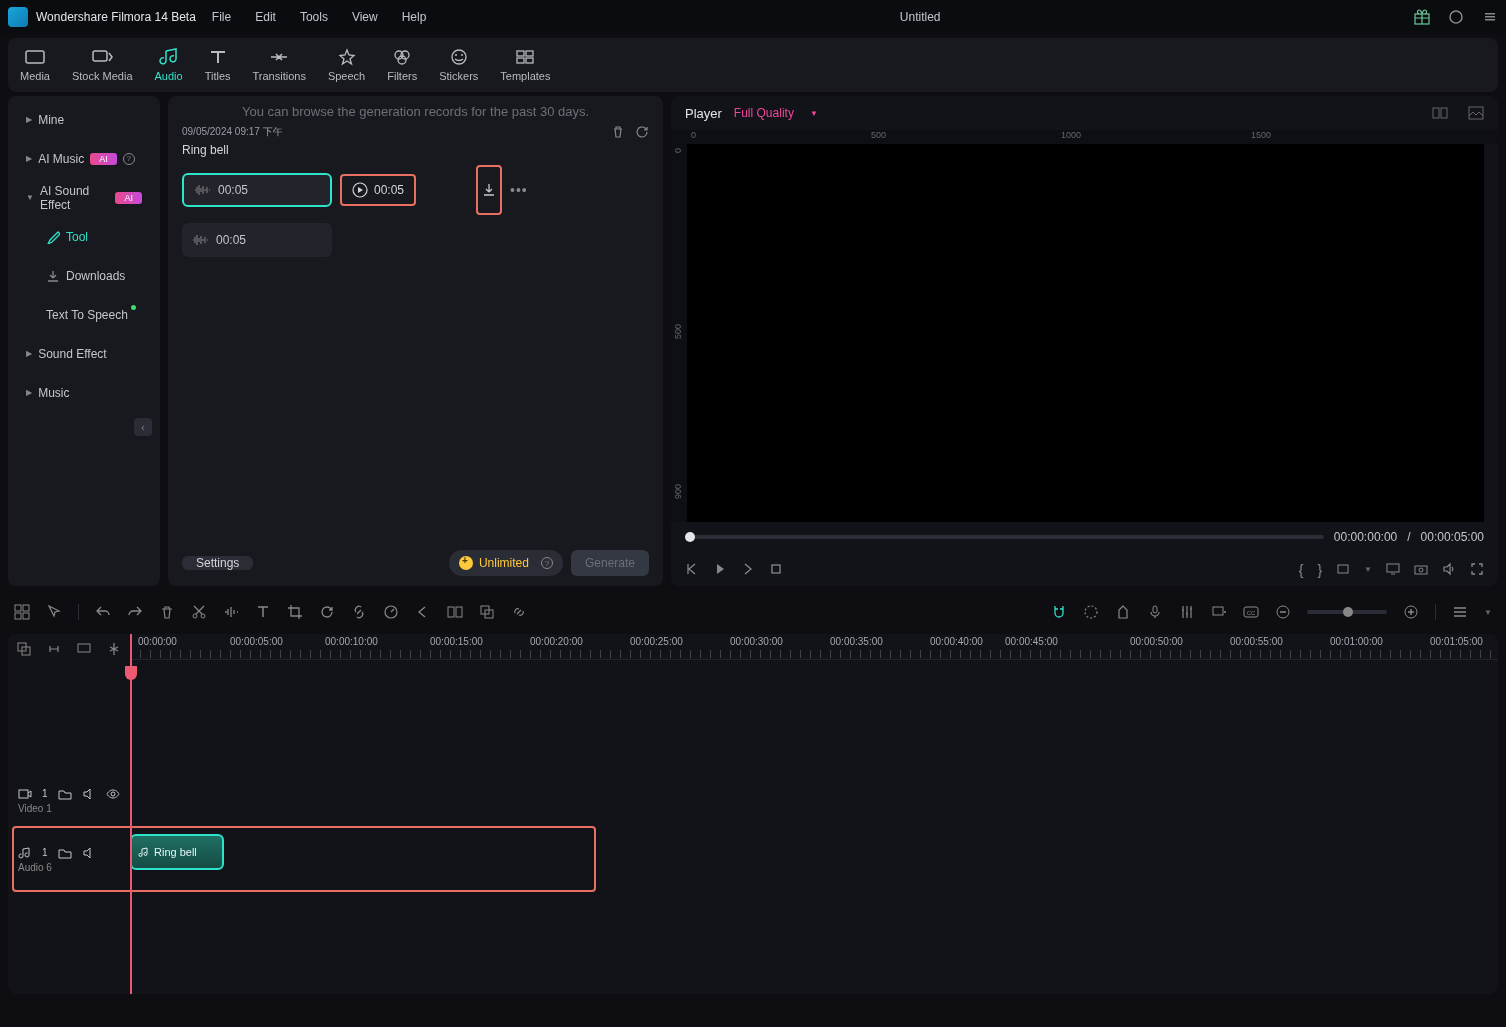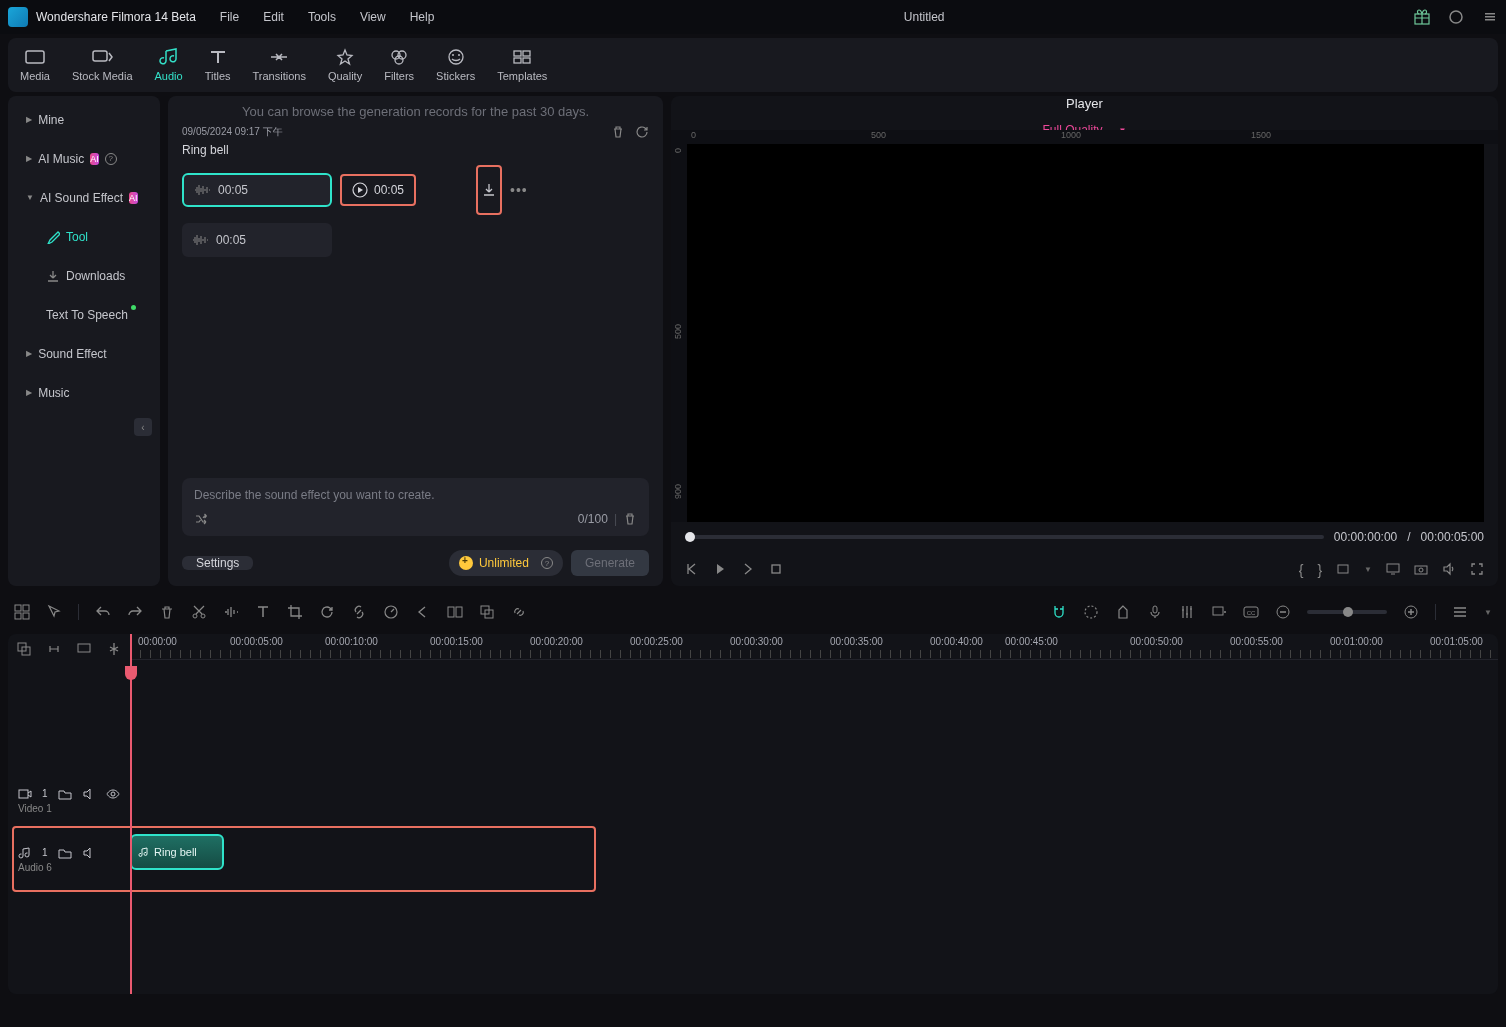--- a/index.html
+++ b/index.html
@@ -1,21 +1,21 @@
 <!DOCTYPE html>
 <html><head>
 <meta charset="utf-8">
 <style>
 * { margin: 0; padding: 0; box-sizing: border-box; font-family: -apple-system, BlinkMacSystemFont, "Segoe UI", sans-serif; }
 body { background: #0e0e12; color: #c5c6cc; font-size: 12px; overflow: hidden; width: 1506px; height: 1027px; }
 
 
 .titlebar { height: 34px; background: #0b0c10; display: flex; align-items: center; padding: 0 8px; }
 .app-logo { width: 20px; height: 20px; background: linear-gradient(135deg,#1aa6d9,#0f7bb5); border-radius: 4px; margin-right: 8px; }
-.app-title { color: #e4e5e9; font-size: 12px; margin-right: 24px; }
+.app-title { color: #e4e5e9; font-size: 12px; margin-right: 16px; }
 .menu-items { display: flex; gap: 24px; }
 .menu-items span { color: #c5c6cc; cursor: pointer; }
 .titlebar-center { flex: 1; text-align: center; color: #c5c6cc; }
 .titlebar-right { display: flex; gap: 18px; align-items: center; }
 .tb-icon { width: 16px; height: 16px; color: #7fc9a5; }
 
 
 .toolbar { height: 54px; background: #18191f; display: flex; align-items: center; padding: 6px 12px; border-radius: 8px; margin: 4px 8px; }
 .tool-item { display: flex; flex-direction: column; align-items: center; margin-right: 22px; cursor: pointer; color: #b9bac1; }
 .tool-item.active { color: #33e0c8; }
@@ -24,21 +24,21 @@
 
 
 .main { display: flex; padding: 0 8px; gap: 8px; }
 
 
 .left-panel { width: 152px; background: #18191f; border-radius: 8px; padding: 6px 0; }
 .side-item { height: 35px; display: flex; align-items: center; padding: 0 12px; margin: 0 6px 4px 6px; border-radius: 6px; cursor: pointer; position: relative; }
 .side-item.indented { padding-left: 32px; }
 .side-arrow { margin-right: 6px; color: #888; font-size: 8px; }
 .side-label { color: #c5c6cc; font-size: 12px; }
-.ai-badge { background: linear-gradient(90deg,#e94a8c,#c64adc); color: #fff; font-size: 9px; padding: 1px 0; border-radius: 3px; margin-left: 6px; }
+.ai-badge { background: linear-gradient(90deg,#e94a8c,#c64adc); color: #fff; font-size: 9px; padding: 1px 9px; border-radius: 3px; margin-left: 6px; }
 .question-circle { width: 12px; height: 12px; border: 1px solid #888; border-radius: 50%; margin-left: 6px; display: inline-flex; align-items: center; justify-content: center; font-size: 8px; color: #888; }
 .notify-dot { width: 5px; height: 5px; background: #3fdc68; border-radius: 50%; position: absolute; top: 8px; right: 18px; }
 .collapse-btn { width: 18px; height: 18px; background: #2b2d36; border-radius: 4px; display: flex; align-items: center; justify-content: center; margin: 8px 0 4px 126px; cursor: pointer; color: #888; font-size: 10px; }
 
 
 .mid-panel { width: 495px; background: #18191f; border-radius: 8px; padding: 8px 14px; position: relative; }
 .info-line { color: #6d6f78; font-size: 13px; text-align: center; margin-bottom: 6px; }
 .date-row { display: flex; align-items: flex-end; color: #9a9ca5; font-size: 10px; margin-bottom: 4px; }
 .date-row .spacer { flex: 1; }
 .date-icon { width: 14px; height: 14px; margin-left: 10px; color: #888; cursor: pointer; }
@@ -62,21 +62,21 @@
 
 .settings-row { position: absolute; bottom: 10px; left: 14px; right: 14px; display: flex; align-items: center; gap: 8px; }
 .settings-btn { background: #2b2d36; color: #d4d5db; padding: 0 14px; border-radius: 6px; font-size: 12px; cursor: pointer; }
 .unlim-badge { margin-left: auto; background: #2b2d36; color: #ffc93c; padding: 6px 10px; border-radius: 14px; font-size: 12px; display: flex; align-items: center; gap: 6px; }
 .gem { width: 14px; height: 14px; background: #ffc93c; border-radius: 50%; position: relative; }
 .gem::after { content: "+"; position: absolute; left: 3px; top: -1px; color: #4a3b08; font-size: 10px; font-weight: bold; }
 .gen-btn { background: #333842; color: #6d6f78; padding: 6px 14px; border-radius: 6px; font-size: 12px; cursor: not-allowed; }
 
 
 .right-panel { flex: 1; background: #121318; border-radius: 8px; display: flex; flex-direction: column; }
-.player-hdr { height: 34px; display: flex; align-items: center; padding: 0 14px; gap: 12px; flex-direction: column; }
+.player-hdr { height: 34px; display: flex; align-items: center; padding: 0 14px; gap: 12px; }
 .player-tab { color: #e4e5e9; font-size: 13px; }
 .quality-dd { color: #ec4899; font-size: 12px; display: flex; align-items: center; gap: 16px; cursor: pointer; }
 .hdr-spacer { flex: 1; }
 .hdr-icon { width: 16px; height: 14px; color: #666; cursor: pointer; margin-left: 8px; }
 .ruler-top { height: 14px; background: #0e0f14; position: relative; }
 .ruler-top .tick { position: absolute; top: 0; font-size: 9px; color: #666; }
 .canvas-area { flex: 1; display: flex; }
 .ruler-left { width: 16px; background: #0e0f14; position: relative; }
 .ruler-left .tick { position: absolute; left: 2px; font-size: 9px; color: #666; writing-mode: vertical-rl; transform: rotate(180deg); }
 .canvas { flex: 1; background: #000; margin-right: 14px; }
@@ -180,21 +180,21 @@
   <div class="tool-item">
       <svg class="tool-icon" viewBox="0 0 22 18">
         <path d="M3 9h8m0 0l-3-3m3 3l-3 3M19 9h-8m0 0l3-3m-3 3l3 3" fill="none" stroke="currentColor" stroke-width="1.5"></path>
       </svg>
       <span class="tool-label">Transitions</span>
     </div>
   <div class="tool-item">
       <svg class="tool-icon" viewBox="0 0 22 18">
         <path d="M11 2l2 5 5 .5-4 3.5 1.5 5-4.5-3-4.5 3 1.5-5-4-3.5 5-.5z" fill="none" stroke="currentColor" stroke-width="1.3"></path>
       </svg>
-      <span class="tool-label">Quality</span>
+      <span class="tool-label">Speech</span>
     </div>
   <div class="tool-item">
       <svg class="tool-icon" viewBox="0 0 22 18">
         <circle cx="8" cy="7" r="4" fill="none" stroke="currentColor" stroke-width="1.3"></circle>
         <circle cx="14" cy="7" r="4" fill="none" stroke="currentColor" stroke-width="1.3"></circle>
         <circle cx="11" cy="12" r="4" fill="none" stroke="currentColor" stroke-width="1.3"></circle>
       </svg>
       <span class="tool-label">Filters</span>
     </div>
   <div class="tool-item">
@@ -299,33 +299,20 @@
     </div>
     <div class="clip-row">
       <div class="clip-chip" style="width:150px">
         <svg class="wave-icon" viewBox="0 0 16 12">
             <path d="M1 6h1M3 3v6M5 1v10M7 4v4M9 2v8M11 5v2M13 3v6M15 6h1" stroke="#888" stroke-width="1"></path>
           </svg>
         <span class="clip-time">00:05</span>
       </div>
     </div>
 
-    <div class="prompt-box">
-      <div class="prompt-text">Describe the sound effect you want to create.</div>
-      <div class="prompt-row">
-        <svg class="shuffle-icon" viewBox="0 0 14 14">
-            <path d="M2 4h3l4 6h3m0 0l-2-2m2 2l-2 2M2 10h3l1.5-2M9 6l1.5-2h2m0 0l-2-2m2 2l-2 2" fill="none" stroke="currentColor" stroke-width="1.2"></path>
-          </svg>
-        <span class="char-count">0/100</span>
-        <span class="divider-bar">|</span>
-        <svg class="trash-icon" viewBox="0 0 14 14">
-            <path d="M3 4h8M5 4V2h4v2M4 4l1 8h4l1-8" fill="none" stroke="currentColor" stroke-width="1.2"></path>
-          </svg>
-      </div>
-    </div>
     <div class="settings-row">
       <div class="settings-btn">Settings</div>
       <div class="unlim-badge">
         <span class="gem"></span>
         <span>Unlimited</span>
         <span class="question-circle">?</span>
       </div>
       <div class="gen-btn">Generate</div>
     </div>
   </div>

